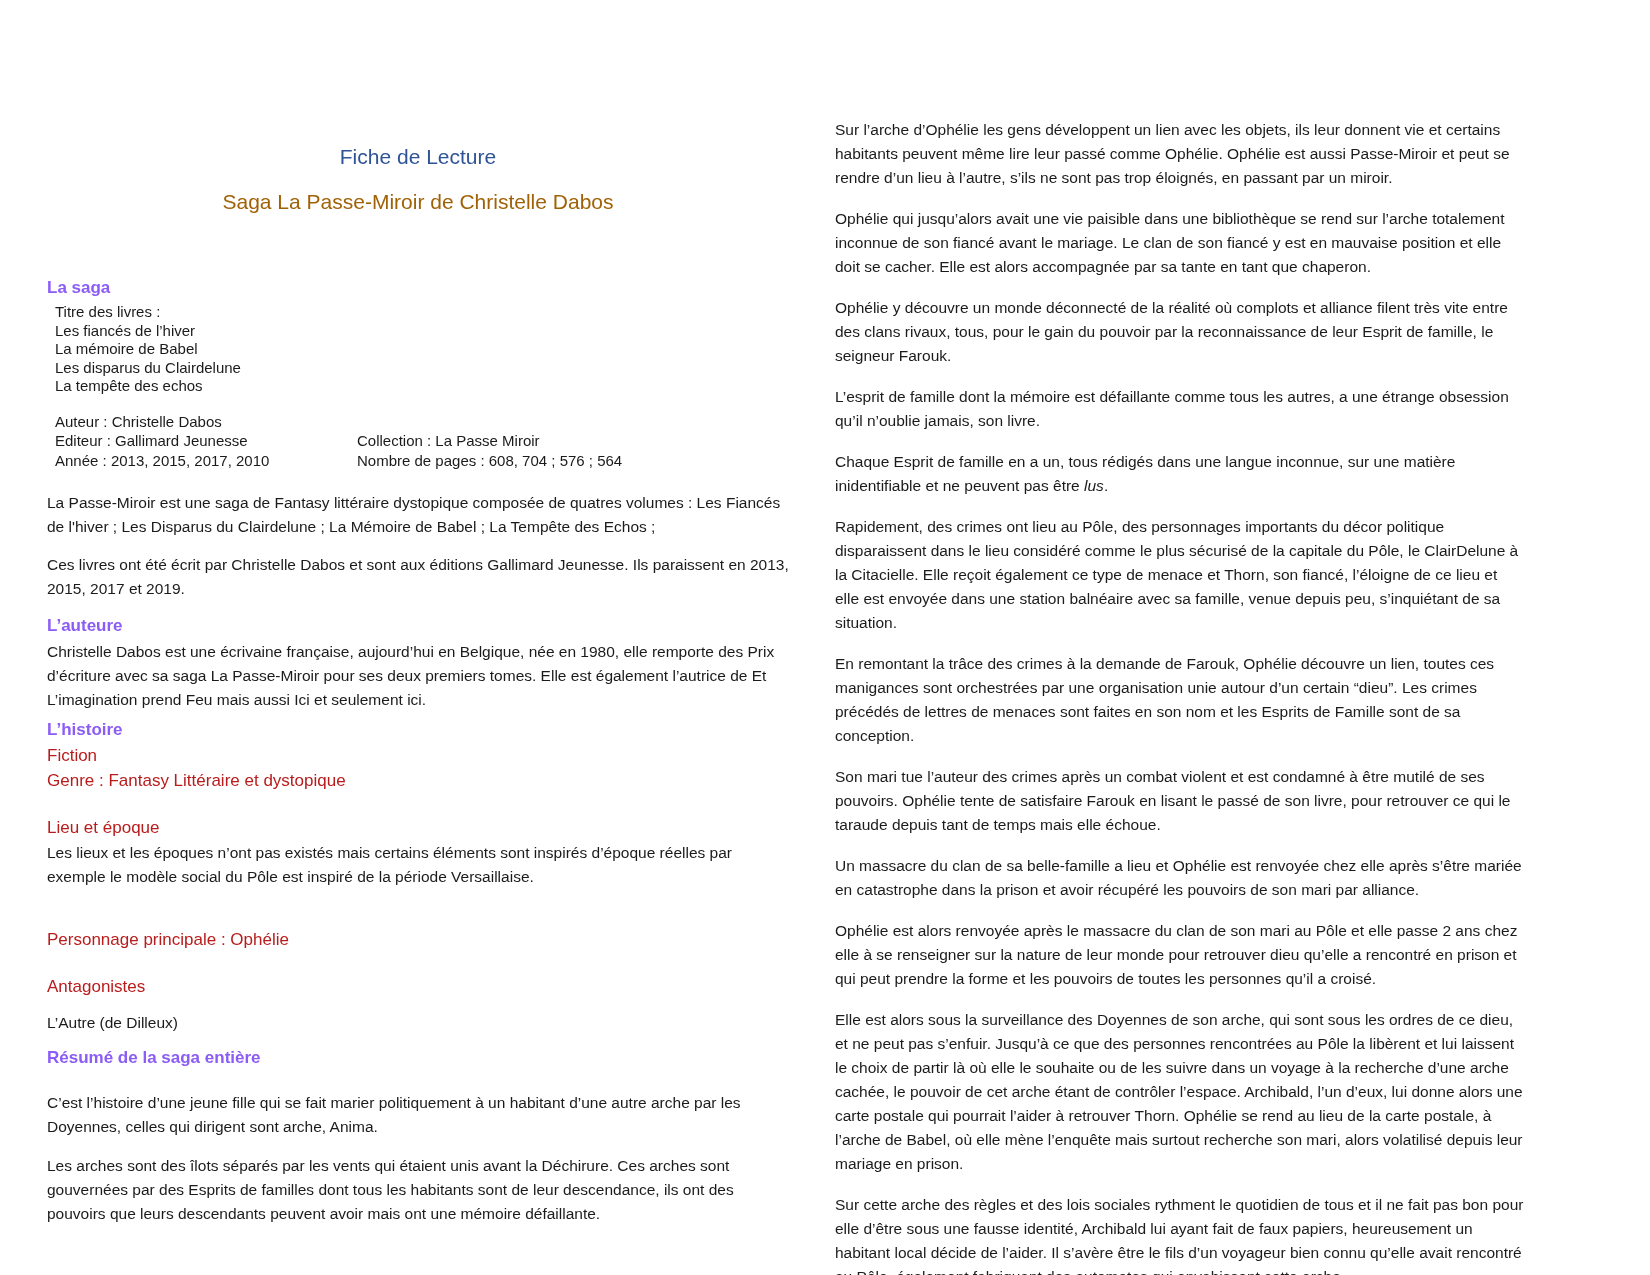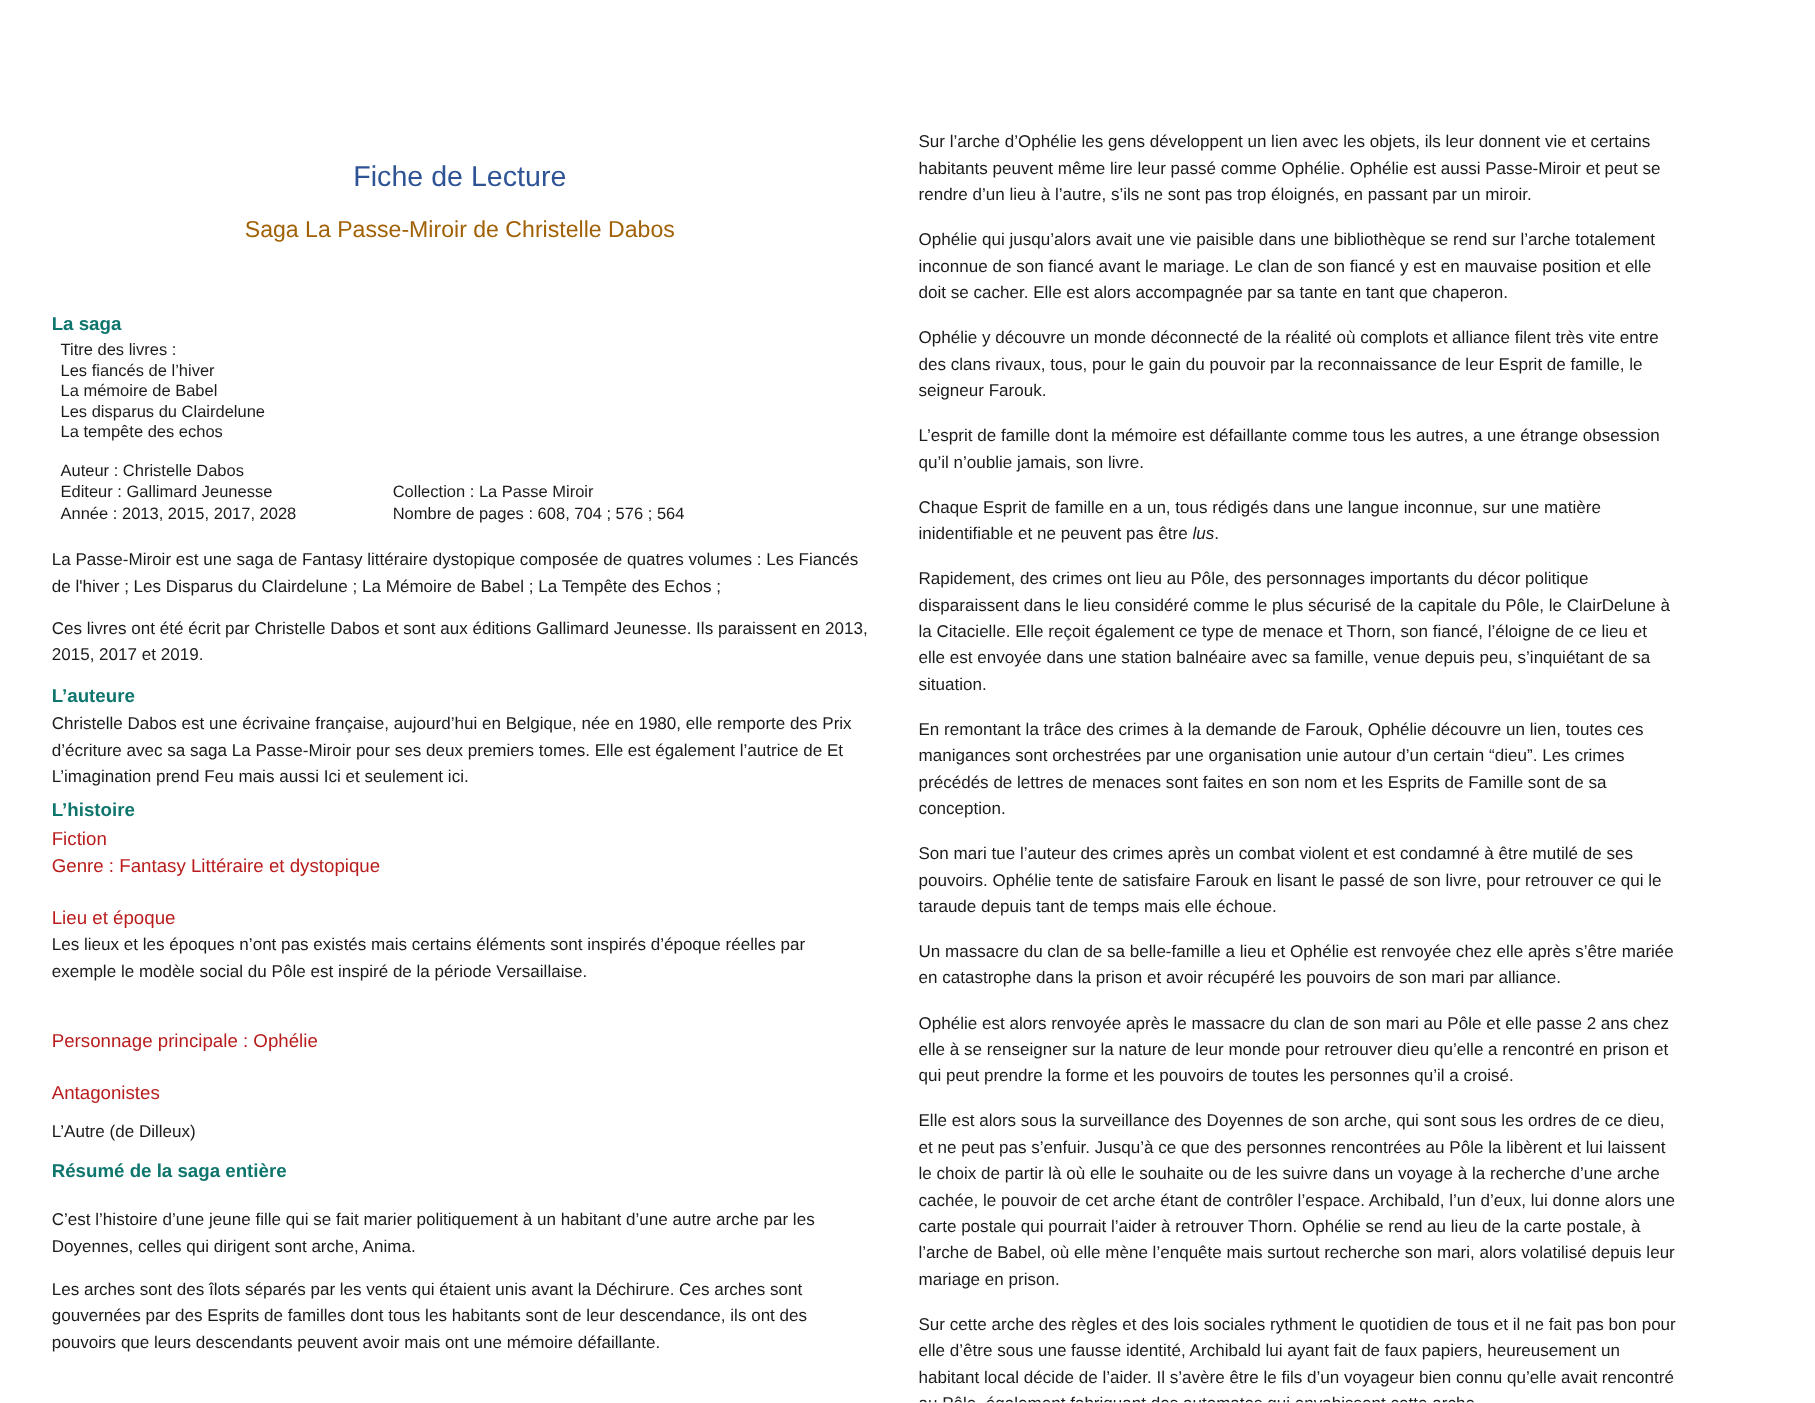--- a/index.html
+++ b/index.html
@@ -24,36 +24,36 @@
   }
   .col-right {
     position: absolute;
     left: 835px;
     top: 118px;
     width: 690px;
   }
   .doc-title {
     margin: 145px 0 0 0;
     text-align: center;
-    font-size: 26px;
+    font-size: 21px;
     font-weight: normal;
     color: #2F5496;
   }
   .doc-subtitle {
     margin: 21px 0 0 0;
     text-align: center;
     font-size: 21px;
     font-weight: normal;
     color: #a16207;
   }
   .h-bold {
     margin: 0;
     font-size: 17px;
     font-weight: bold;
-    color: #0f766e;
+    color: #8b5cf6;
   }
   .h-light {
     margin: 0;
     font-size: 17px;
     font-weight: normal;
     color: #b91c1c;
   }
   .body-text {
     font-size: 15.5px;
     line-height: 24px;
@@ -112,21 +112,21 @@
 
     <div class="info-block">
       <div class="info-row">
         <span class="cell-l">Auteur : Christelle Dabos</span>
       </div>
       <div class="info-row">
         <span class="cell-l">Editeur : Gallimard Jeunesse</span>
         <span>Collection : La Passe Miroir</span>
       </div>
       <div class="info-row">
-        <span class="cell-l">Année : 2013, 2015, 2017, 2028</span>
+        <span class="cell-l">Année : 2013, 2015, 2017, 2010</span>
         <span>Nombre de pages : 608, 704 ; 576 ; 564</span>
       </div>
     </div>
 
     <p class="body-text mt-introp1">La Passe-Miroir est une saga de Fantasy littéraire dystopique composée de quatres volumes : Les Fiancés de l'hiver ; Les Disparus du Clairdelune ; La Mémoire de Babel ; La Tempête des Echos ;</p>
     <p class="body-text mt-introp2">Ces livres ont été écrit par Christelle Dabos et sont aux éditions Gallimard Jeunesse. Ils paraissent en 2013, 2015, 2017 et 2019.</p>
 
     <h2 class="h-bold mt-auteure">L’auteure</h2>
     <p class="body-text mt-auteurep">Christelle Dabos est une écrivaine française, aujourd’hui en Belgique, née en 1980, elle remporte des Prix d’écriture avec sa saga La Passe-Miroir pour ses deux premiers tomes. Elle est également l’autrice de Et L’imagination prend Feu mais aussi Ici et seulement ici.</p>
 

